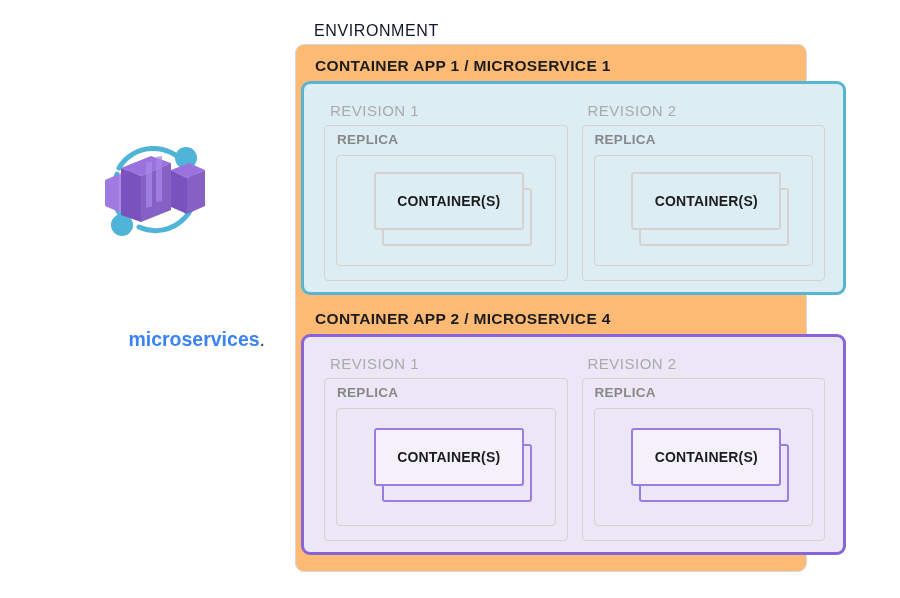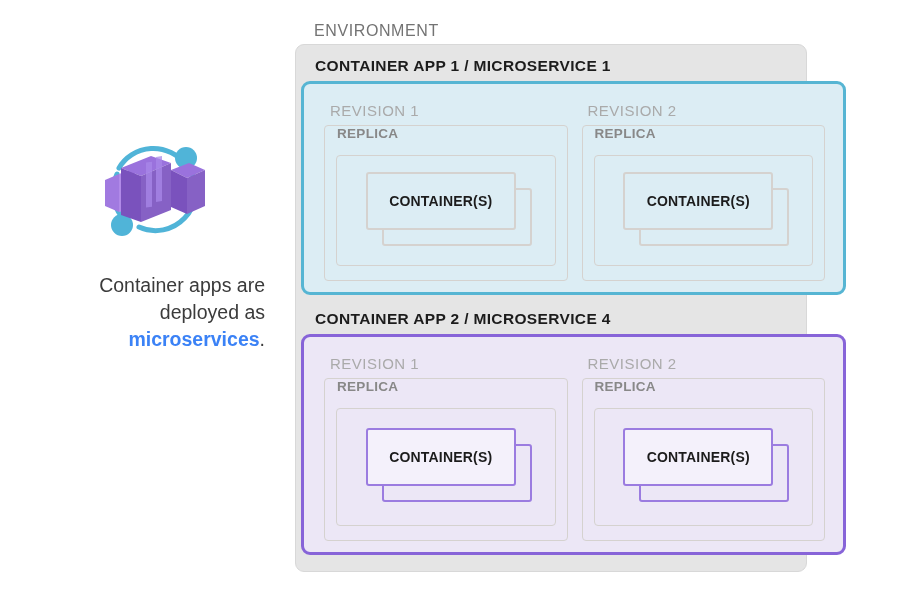--- a/index.html
+++ b/index.html
@@ -37,30 +37,30 @@
   }
   #caption b { font-weight: bold; color: #3b82f6; }
 
   
   #environment-label {
     position: absolute;
     left: 314px;
     top: 22px;
     font-size: 16px;
     letter-spacing: 0.6px;
-    color: #737373;
+    color: #0f172a;
     font-family: "Liberation Sans", sans-serif;
   }
   #environment-box {
     position: absolute;
     left: 295px;
     top: 44px;
     width: 512px;
     height: 528px;
-    background: #e5e5e5;
+    background: #fdba74;
     border: 1px solid #d8d8d8;
     border-radius: 9px;
     box-sizing: border-box;
   }
 
   
   .app-group { position: absolute; left: 0; width: 100%; }
   .app-title {
     position: absolute;
     left: 19px;
@@ -108,21 +108,21 @@
   }
 
   
   .replica-box {
     margin: 6px 6px 0 8px;
     border: 1.5px solid #d5d2cf;
     border-radius: 4px;
     height: 156px;
     position: relative;
     box-sizing: border-box;
-    padding-top: 0;
+    padding-top: 6px;
   }
   .app-panel.purple .replica-box { height: 163px; }
   .replica-label {
     font-size: 13.5px;
     font-weight: bold;
     letter-spacing: 0.3px;
     color: #888888;
     margin-left: 12px;
     font-family: "Liberation Sans", sans-serif;
   }
@@ -149,21 +149,21 @@
     position: absolute;
     left: 16px;
     top: 16px;
     width: 150px;
     height: 58px;
     box-sizing: border-box;
     border-radius: 3px;
   }
   .container-front {
     position: absolute;
-    left: 0;
+    left: 8px;
     top: 0;
     width: 150px;
     height: 58px;
     box-sizing: border-box;
     border-radius: 3px;
     display: flex;
     align-items: center;
     justify-content: center;
   }
   .app-panel.cyan .container-back {
@@ -212,22 +212,22 @@
       <polygon points="48,46 78,33 78,80 48,92" fill="#8661c5"></polygon>
       <rect x="53" y="41" width="6" height="45" fill="#a888e8" opacity="0.75" transform="skewY(-9)"></rect>
       <rect x="63" y="37" width="6" height="45" fill="#a888e8" opacity="0.75" transform="skewY(-9)"></rect>
       <polygon points="78,40 96,33 112,40 94,48" fill="#9a72dd"></polygon>
       <polygon points="78,40 94,48 94,84 78,77" fill="#7a52bd"></polygon>
       <polygon points="94,48 112,40 112,76 94,84" fill="#8661c5"></polygon>
     </svg>
   </div>
 
   <div id="caption">
-    <span>Container apps are</span><br>
-    <span>deployed as</span><br>
+    <br>
+    <br>
     <b>microservices</b><span>.</span>
   </div>
 </div>
 
 <div id="environment-label">ENVIRONMENT</div>
 
 <div id="environment-box">
 
   <div class="app-group" style="top:12px;">
     <div class="app-title">CONTAINER APP 1 / MICROSERVICE 1</div>

